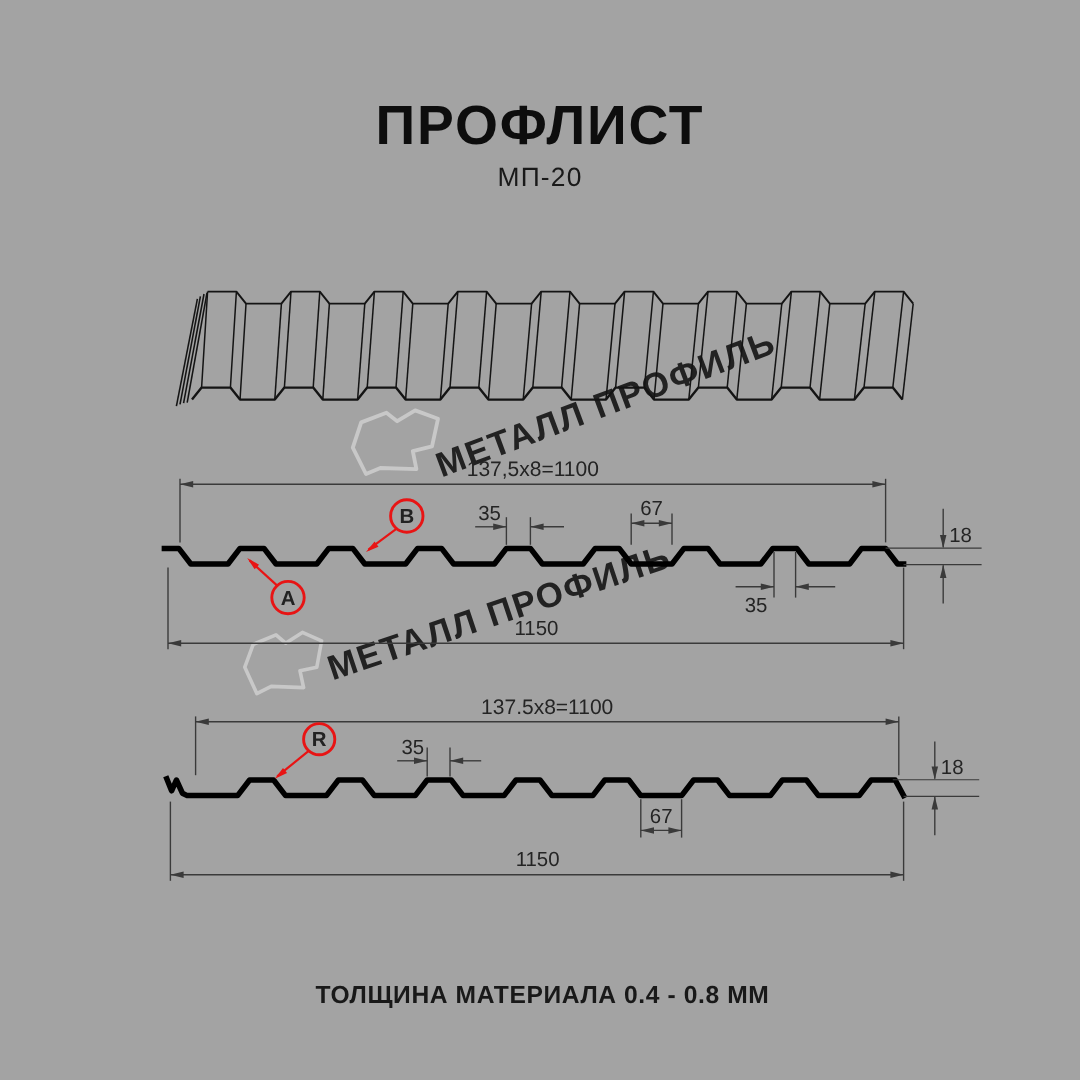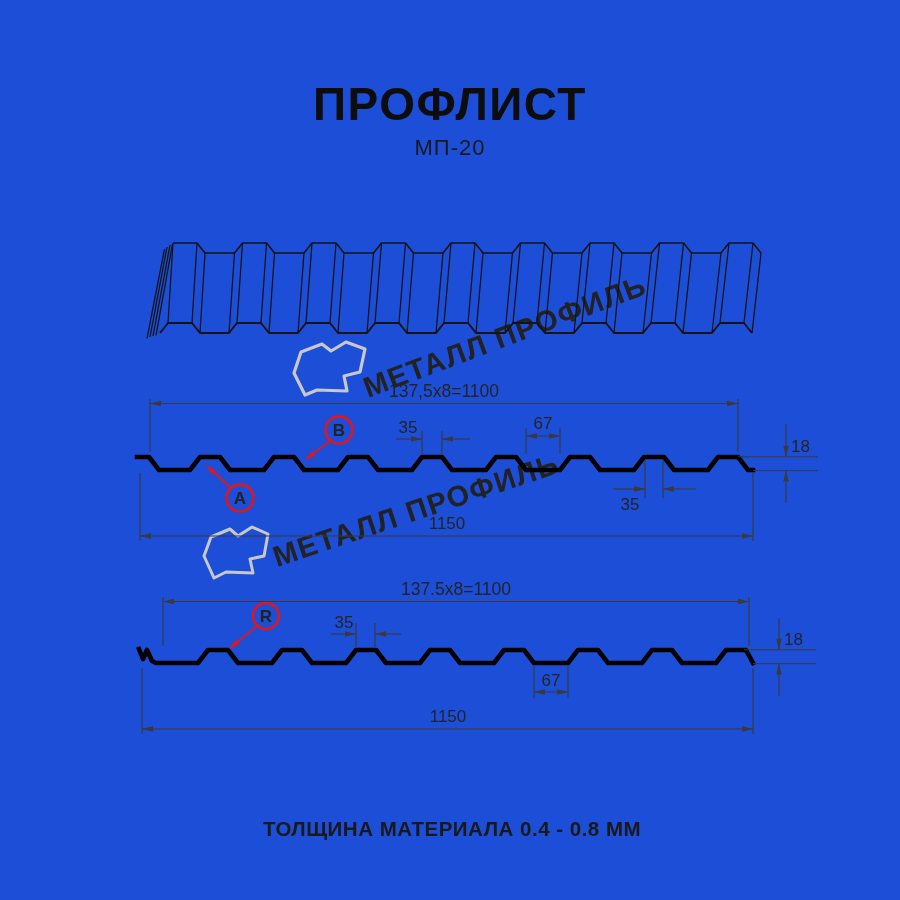--- a/index.html
+++ b/index.html
@@ -1,16 +1,16 @@
 <!DOCTYPE html>
 <html><head>
 <meta charset="utf-8">
 <style>
   html,body{margin:0;padding:0;background:#fff;}
-  .canvas{position:relative;width:900px;height:900px;background:#1d4ed8;overflow:hidden;
+  .canvas{position:relative;width:900px;height:900px;background:#a3a3a3;overflow:hidden;
           font-family:"Liberation Sans",sans-serif;}
   svg{position:absolute;left:0;top:0;}
   svg text{font-family:"Liberation Sans",sans-serif;fill:#222;}
   .title-txt{font-size:46px;font-weight:bold;letter-spacing:1.5px;fill:#0d0d0d;}
   .subtitle-txt{font-size:22px;font-weight:normal;letter-spacing:1px;fill:#191919;}
   .footer-txt{font-size:20.5px;font-weight:600;letter-spacing:.5px;fill:#191919;}
   .dim-txt{font-size:17px;fill:#242424;}
   .pitch-txt{font-size:17.5px;fill:#242424;}
   .red-letter{font-size:17px;font-weight:bold;}
   .wm-txt{font-size:29px;font-weight:bold;letter-spacing:1.5px;}

